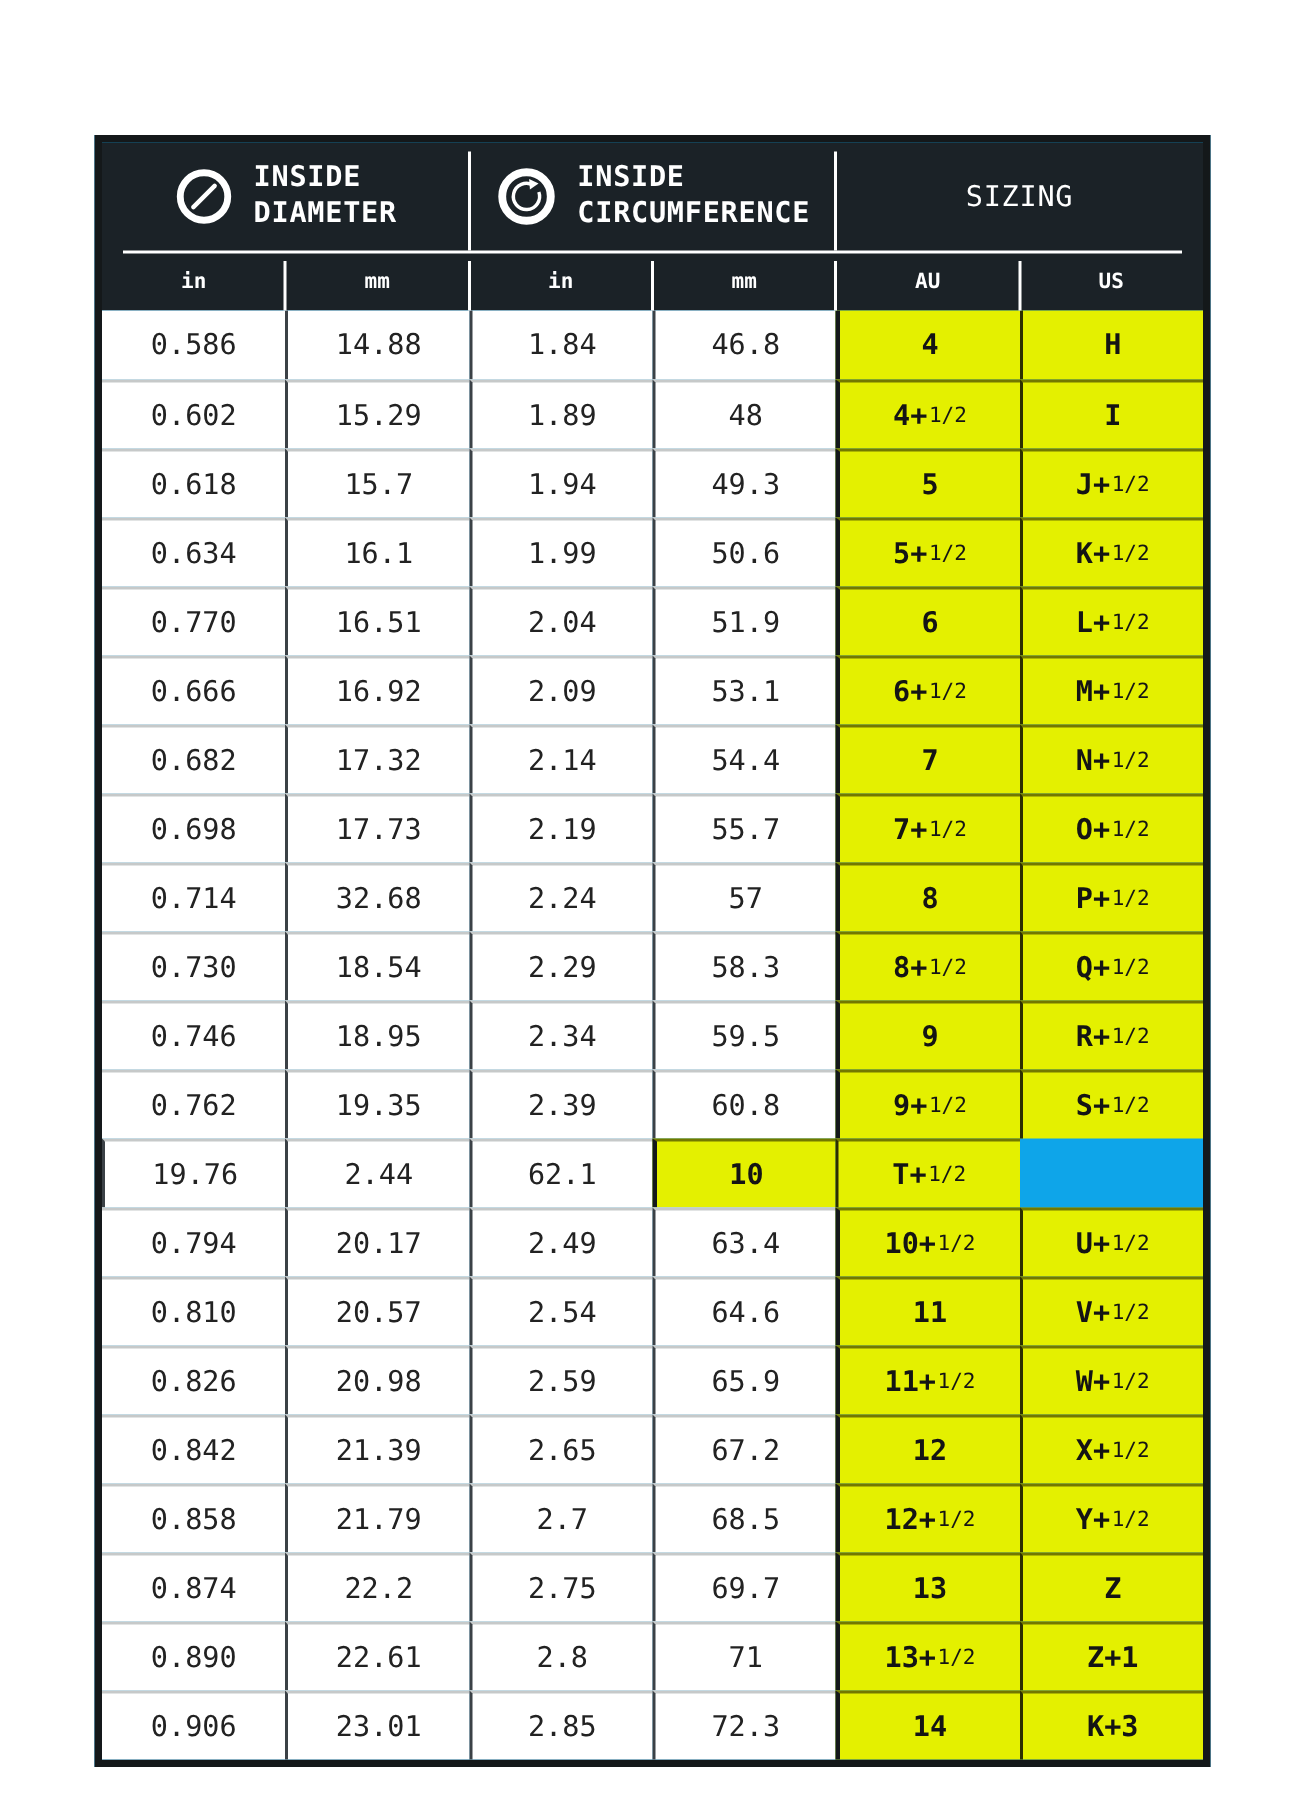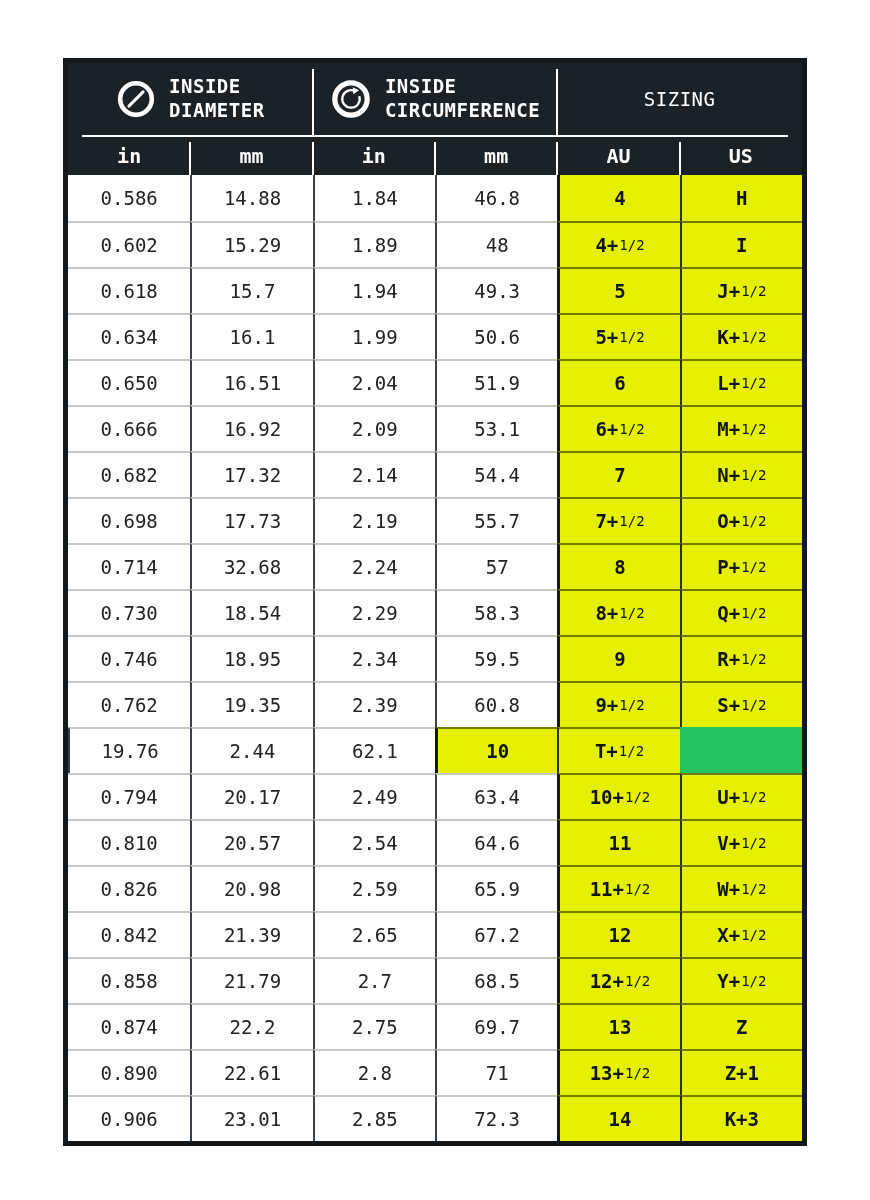--- a/index.html
+++ b/index.html
@@ -15,23 +15,23 @@
     --header-bg: #1b2227;
     --yellow: #e4f000;
     --border-dark: #14181a;
     --vline: #3b4146;
     --hline: #c6c9c9;
     --body-text: #222222;
   }
   .chart {
     width: 744px;
     box-sizing: border-box;
-    margin: 58px auto 0 63px;
+    margin: 90px auto 0 63px;
     border: 5px solid var(--border-dark);
-    background: #22c55e;
+    background: #0ea5e9;
   }
   
   .thead {
     background: var(--header-bg);
     color: #ffffff;
   }
   .group-row {
     display: grid;
     grid-template-columns: 1fr 1fr 1fr;
     height: 72px;
@@ -76,21 +76,21 @@
     display: grid;
     grid-template-columns: repeat(6, 1fr);
     height: 38px;
   }
   .subcell {
     position: relative;
     display: flex;
     align-items: center;
     justify-content: center;
     font-weight: bold;
-    font-size: 20px;
+    font-size: 14px;
   }
   .subcell + .subcell::before {
     content: "";
     position: absolute;
     left: -1px;
     top: 12%;
     height: 88%;
     width: 2px;
     background: #ffffff;
   }
@@ -215,21 +215,21 @@
         <div class="cell yellow us-col">
           <span>5+</span>
           <span class="frac">1/2</span>
         </div>
         <div class="cell yellow au-col">
           <span>K+</span>
           <span class="frac">1/2</span>
         </div>
       </div>
       <div class="row">
-        <div class="cell">0.650</div>
+        <div class="cell">0.770</div>
         <div class="cell vline">16.51</div>
         <div class="cell vline">2.04</div>
         <div class="cell vline">51.9</div>
         <div class="cell yellow us-col">6</div>
         <div class="cell yellow au-col">
           <span>L+</span>
           <span class="frac">1/2</span>
         </div>
       </div>
       <div class="row">

